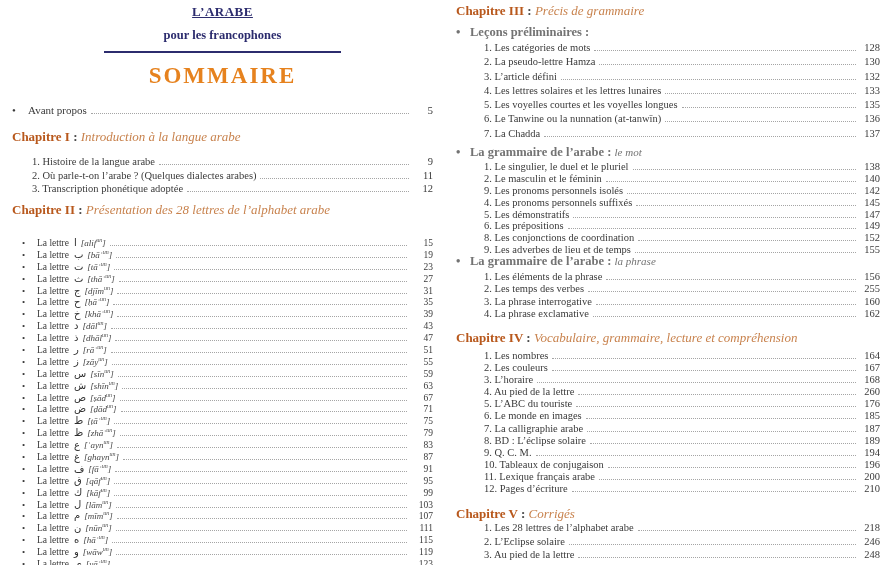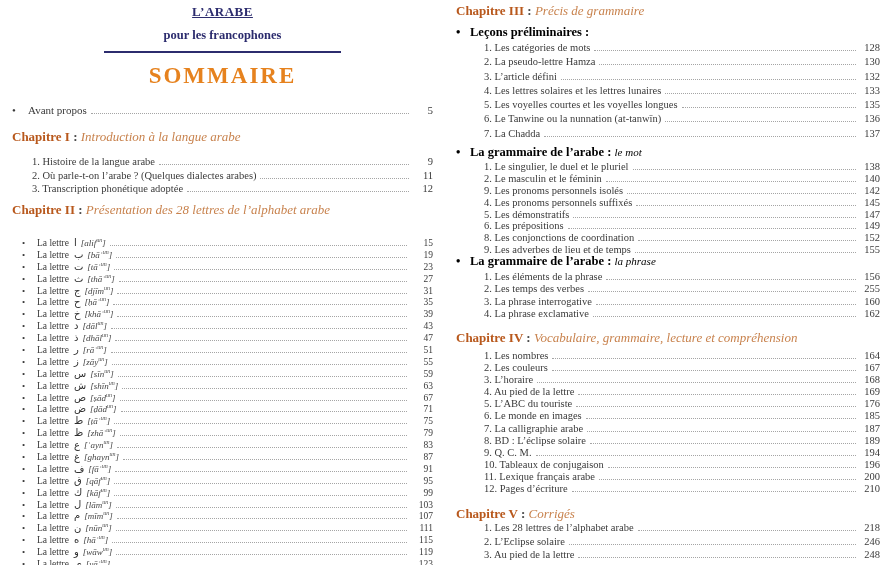--- a/index.html
+++ b/index.html
@@ -17,21 +17,21 @@
   .rule{width:237px;height:2px;background:#2c2c6e;margin:8px auto 0;}
   .sommaire{font-size:23px;font-weight:bold;color:#e6821e;letter-spacing:2px;margin-top:10px;}
 
   
   .chap{font-size:13px;white-space:nowrap;}
   .clbl{font-weight:bold;color:#b8581c;}
   .csep{font-weight:bold;color:#4a4a4a;}
   .cttl{font-style:italic;color:#c8824d;}
 
   
-  .subhead{font-size:12.5px;color:#000000;white-space:nowrap;}
+  .subhead{font-size:12.5px;color:#737373;white-space:nowrap;}
   .subhead .bul{display:inline-block;width:14px;text-align:left;font-weight:bold;}
   .sbold{font-weight:bold;}
   .sital{font-style:italic;font-size:11px;}
 
   
   .row{display:flex;align-items:baseline;}
   .lbl{white-space:nowrap;}
   .dots{flex:1 1 auto;min-width:8px;margin:0 4px;border-bottom:1px dotted #a5a5a5;}
   .pg{min-width:20px;text-align:right;white-space:nowrap;}
 
@@ -515,21 +515,21 @@
 
   <div class="row">
     <span class="lbl">3. L’horaire</span>
     <span class="dots"></span>
     <span class="pg">168</span>
   </div>
 
   <div class="row">
     <span class="lbl">4. Au pied de la lettre</span>
     <span class="dots"></span>
-    <span class="pg">169</span>
+    <span class="pg">260</span>
   </div>
 
   <div class="row">
     <span class="lbl">5. L’ABC du touriste</span>
     <span class="dots"></span>
     <span class="pg">176</span>
   </div>
 
   <div class="row">
     <span class="lbl">6. Le monde en images</span>

